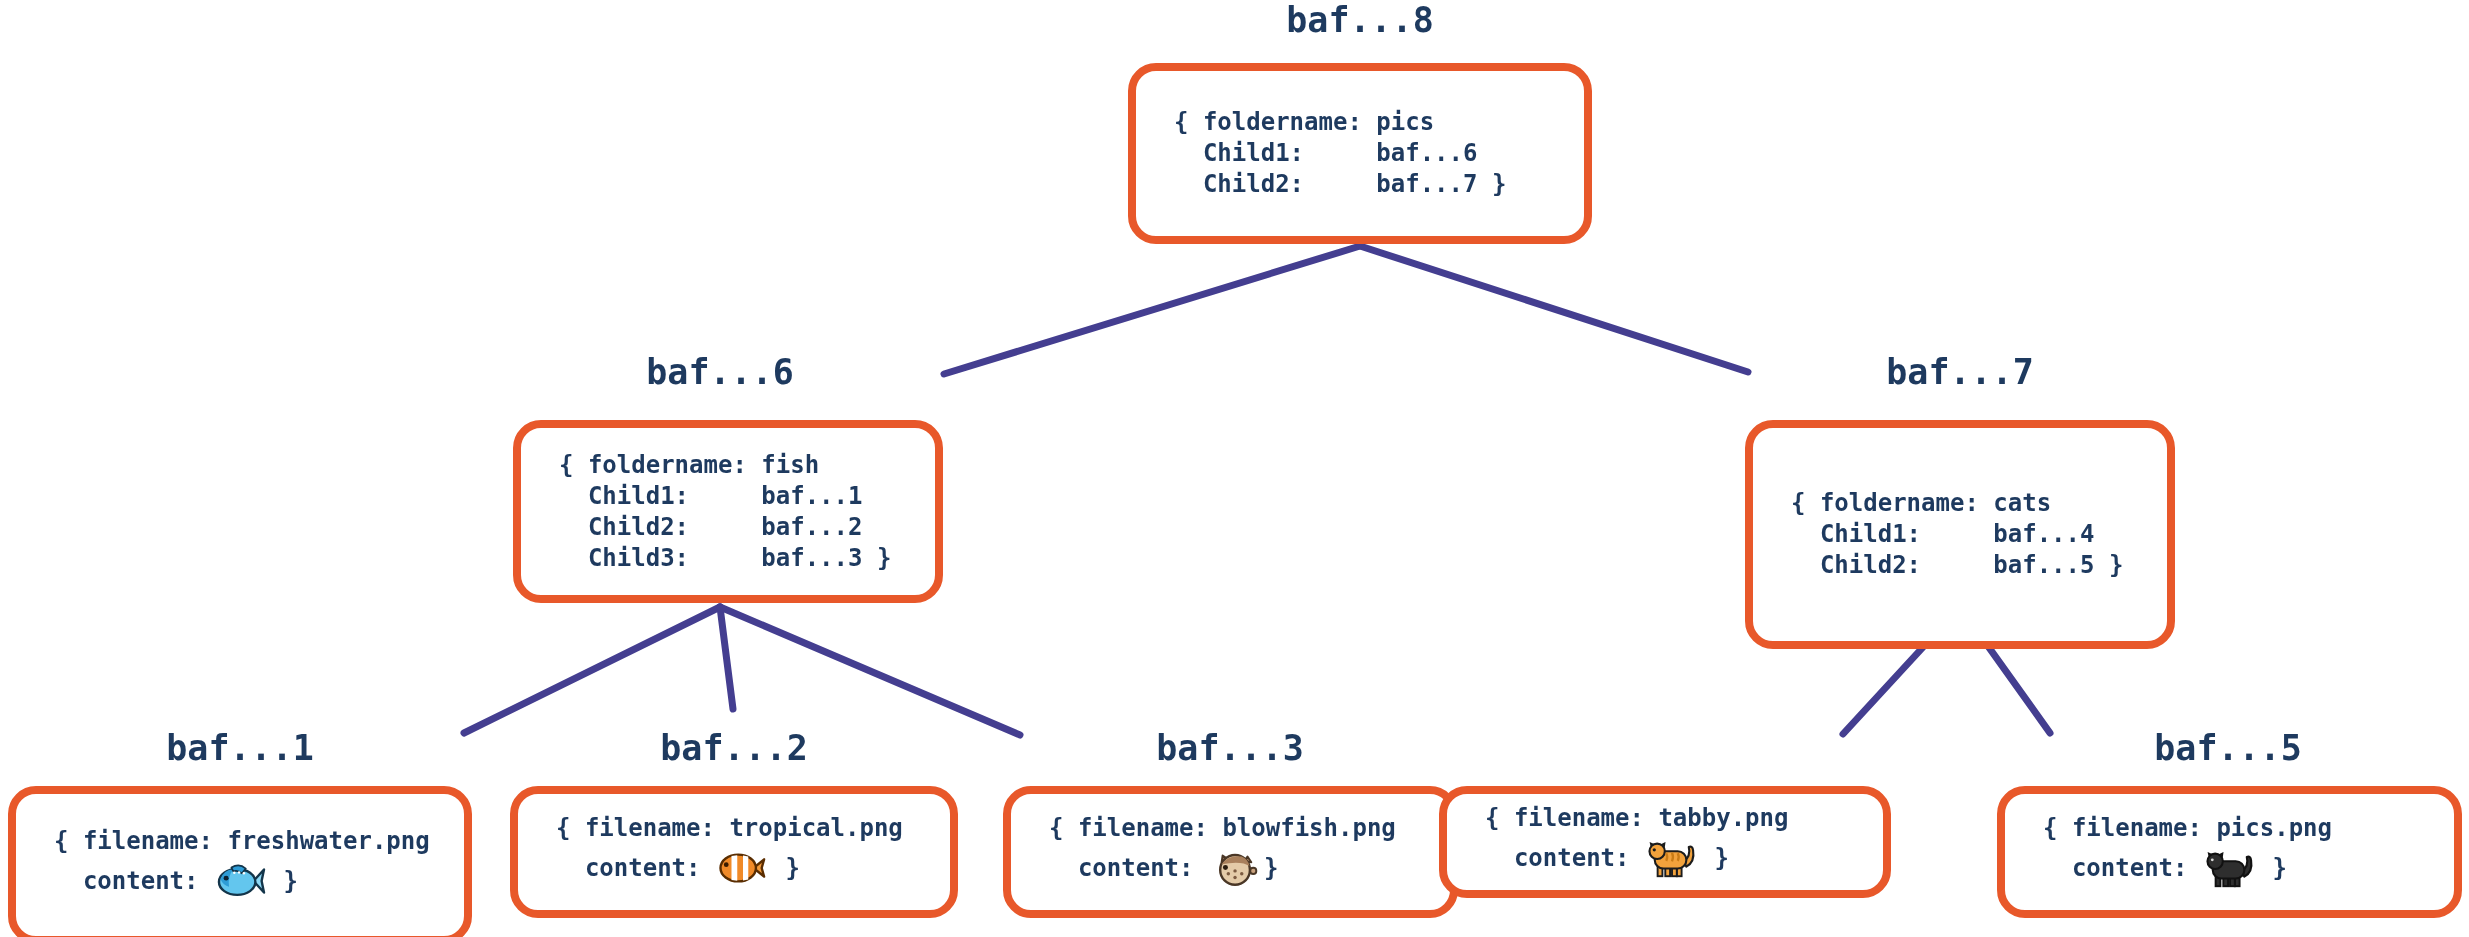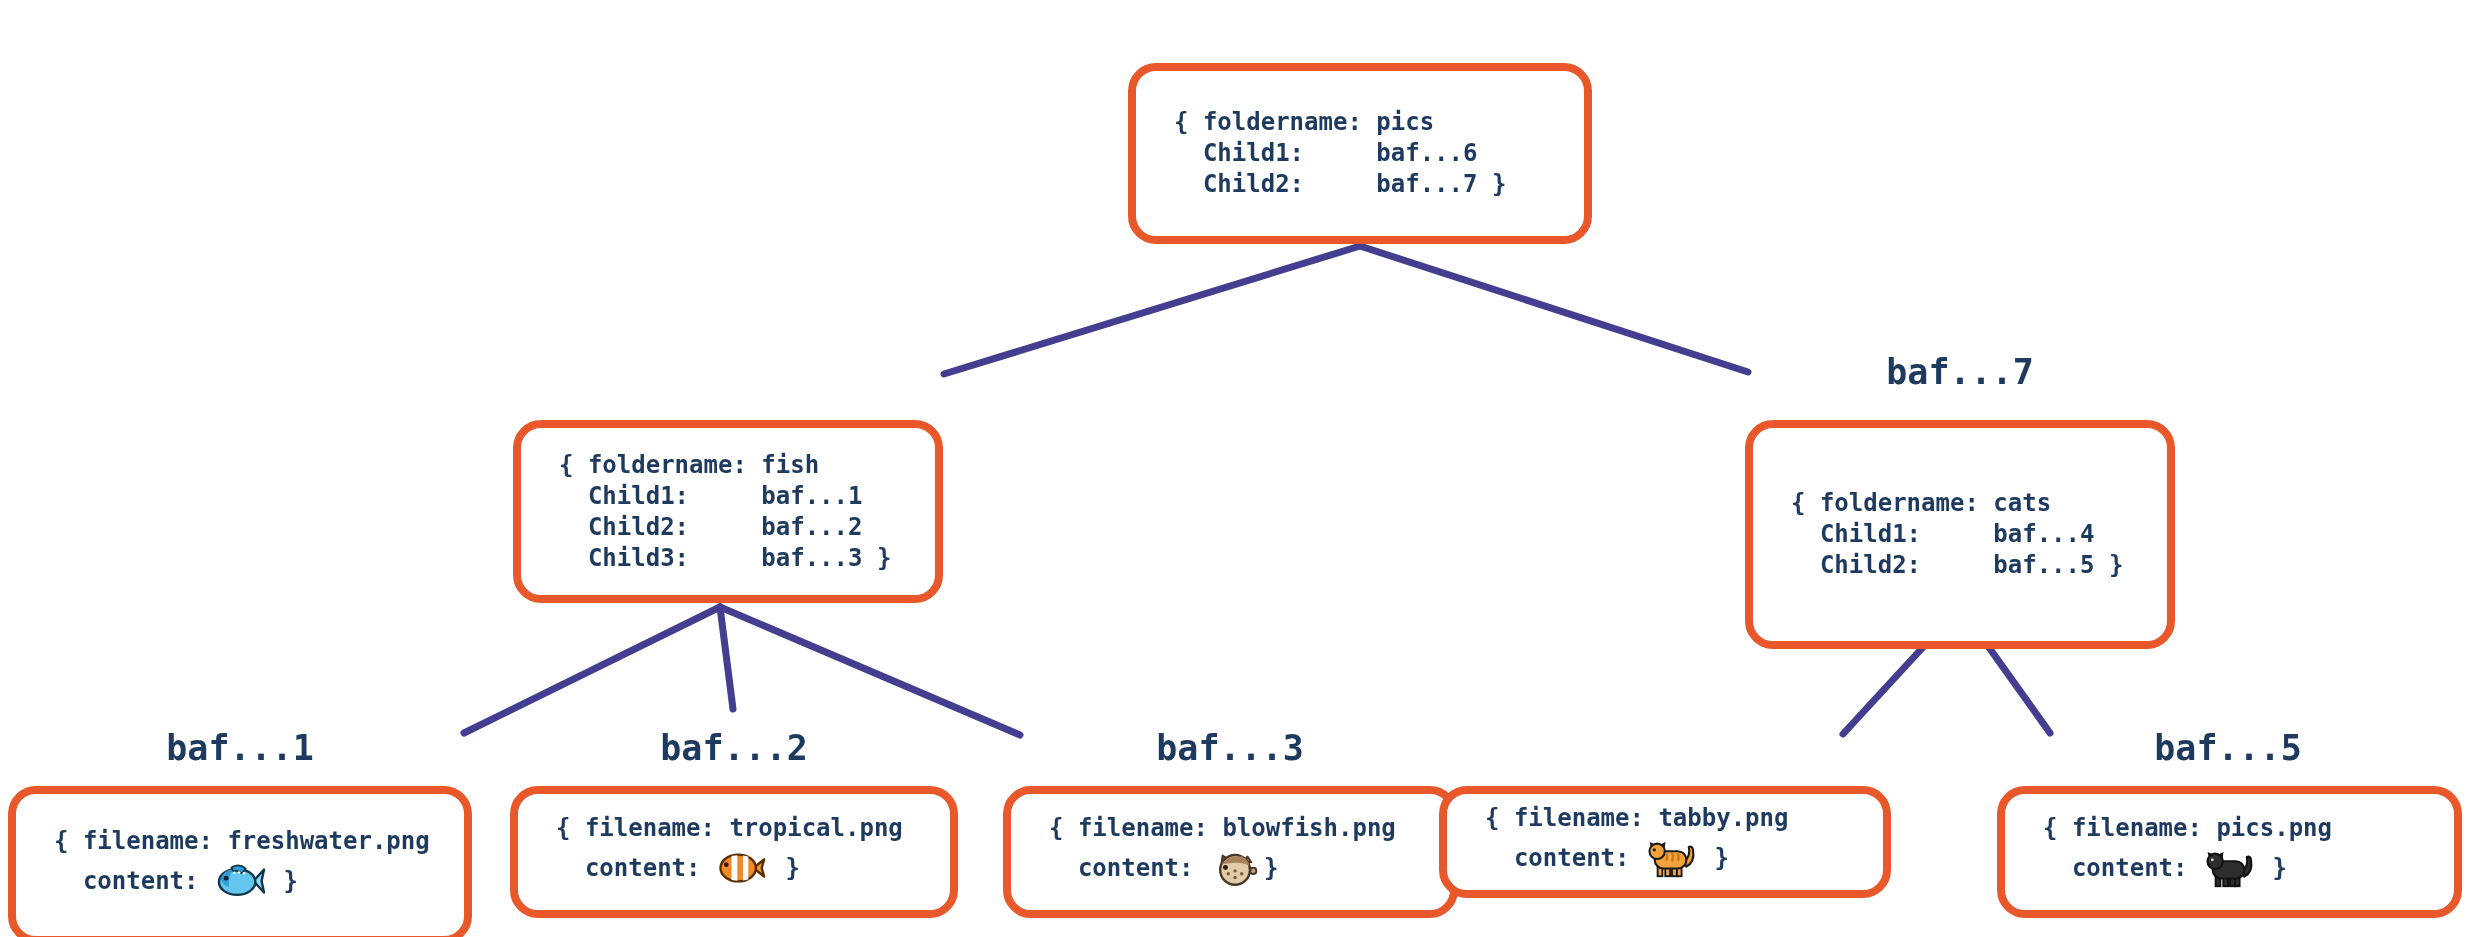--- a/index.html
+++ b/index.html
@@ -126,26 +126,28 @@
         <rect x="33" y="30" width="5" height="13" fill="#2E2E2E" stroke="#111111" stroke-width="2"></rect>
         <rect x="21" y="31" width="5" height="12" fill="#2E2E2E" stroke="#111111" stroke-width="2"></rect>
         <rect x="28" y="31" width="5" height="12" fill="#2E2E2E" stroke="#111111" stroke-width="2"></rect>
         <rect x="10" y="17" width="33" height="18" rx="9" fill="#2E2E2E" stroke="#111111" stroke-width="2.2"></rect>
         <circle cx="12.5" cy="17" r="8" fill="#2E2E2E" stroke="#111111" stroke-width="2.2"></circle>
         <circle cx="9.5" cy="15.5" r="1.5" fill="#d8d8d8"></circle>
       </symbol>
     </defs>
   </svg>
 
+  <div class="nlabel lab-root">baf...8</div>
   <div class="nbox pos-root">
     <div class="nbody">{ foldername: pics
   Child1:     baf...6
   Child2:     baf...7 }</div>
   </div>
 
+  <div class="nlabel lab-fish">baf...6</div>
   <div class="nbox pos-fish">
     <div class="nbody">{ foldername: fish
   Child1:     baf...1
   Child2:     baf...2
   Child3:     baf...3 }</div>
   </div>
 
   <div class="nlabel lab-cats">baf...7</div>
   <div class="nbox pos-cats">
     <div class="nbody">{ foldername: cats

